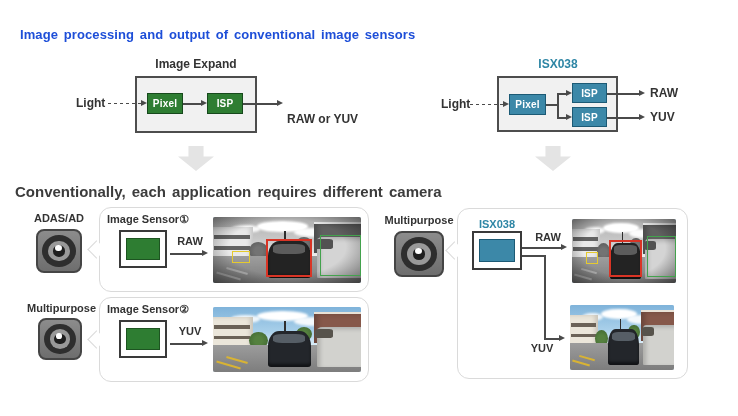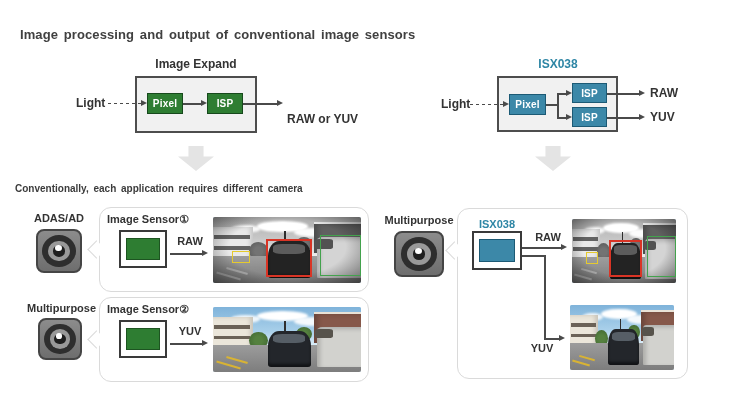--- a/index.html
+++ b/index.html
@@ -1,22 +1,22 @@
 <!DOCTYPE html>
 <html><head>
 <meta charset="utf-8">
 <style>
   * { box-sizing: border-box; margin: 0; padding: 0; }
   body { background: #fff; }
   .stage { position: relative; width: 738px; height: 416px; background: #fff;
            font-family: "Liberation Sans", sans-serif; overflow: hidden; }
 
-  .h1 { position: absolute; font-size: 13px; font-weight: bold; color: #404040;
+  .h1 { position: absolute; font-size: 13px; font-weight: bold; color: #1d4ed8;
         word-spacing: 2px; letter-spacing: .1px; white-space: nowrap; }
-  .h2 { position: absolute; font-size: 10px; font-weight: bold; color: #3c3c3c;
+  .h2 { position: absolute; font-size: 15px; font-weight: bold; color: #3c3c3c;
         word-spacing: 2px; white-space: nowrap; }
   .lbl { position: absolute; font-size: 12px; font-weight: bold; color: #333; white-space: nowrap; }
   .slbl { position: absolute; font-size: 11px; font-weight: bold; color: #333; white-space: nowrap; }
   .center { text-align: center; }
   .teal-text { color: #2e86a5; }
 
   .dbox { position: absolute; background: #f1f1f1; border: 2px solid #4d4d4d; }
   .block { position: absolute; display: flex; align-items: center; justify-content: center;
            color: #fff; font-size: 10px; font-weight: bold; letter-spacing: .2px; }
   .block.green { background: #2e7d32; border: 1.5px solid #17491c; }

